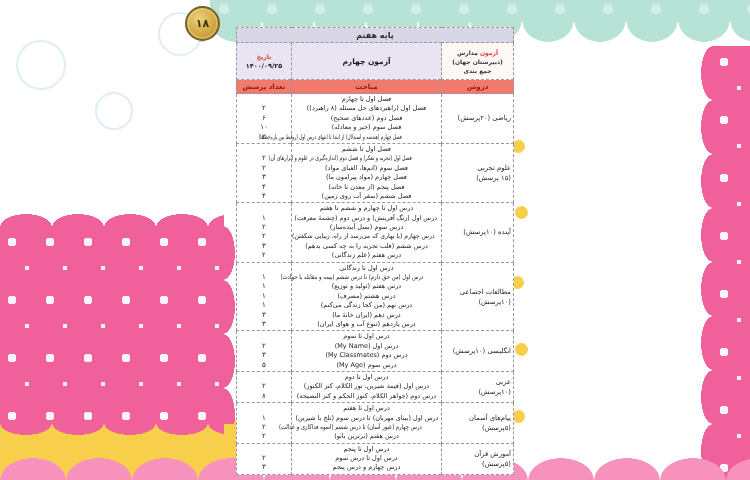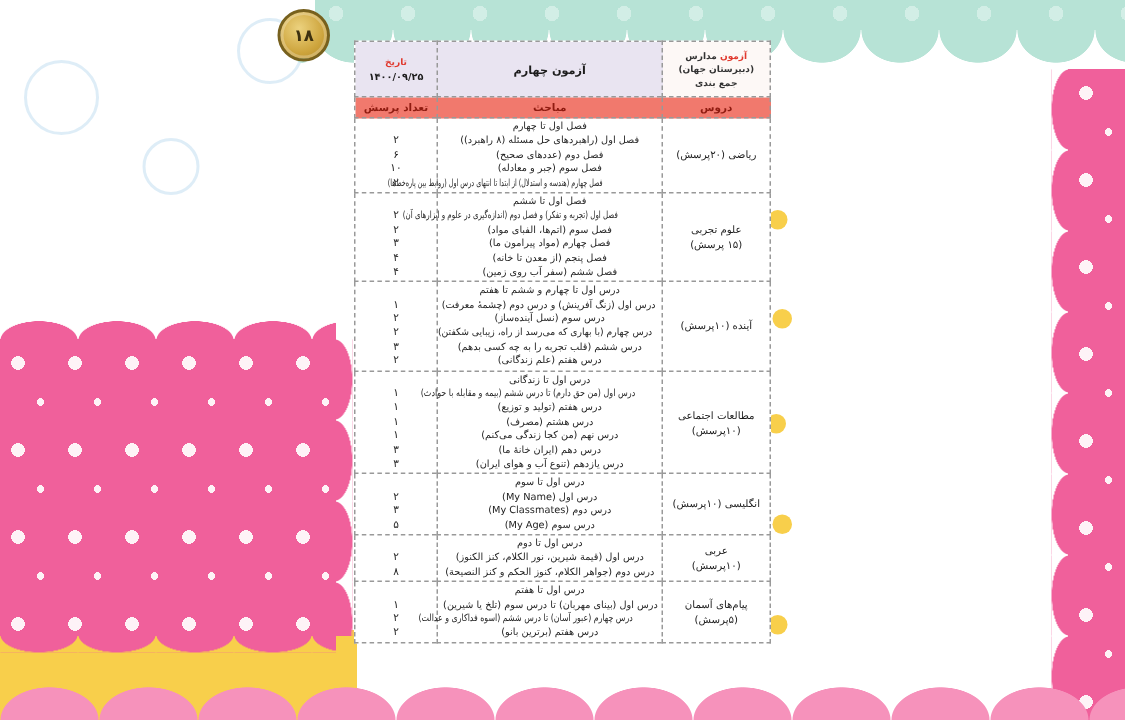--- a/index.html
+++ b/index.html
@@ -70,21 +70,21 @@
   .org-cell{background:#fdf8f6;font-size:6px;line-height:9px;color:#333;}
   .org-red{color:var(--accent-red,#e0392e);}
   .exam-cell{background:var(--lavender,#e9e4f1);font-size:7.5px;}
   .date-cell{background:var(--lavender,#e9e4f1);}
   .date-label{display:block;font-size:6px;color:var(--accent-red,#e0392e);font-weight:bold;line-height:9px;}
   .date-value{display:block;font-size:6.5px;font-weight:bold;line-height:10px;}
   .cols-row th{height:13px;background:var(--coral-header,#f1796d);
     color:var(--coral-header-text,#8f1b10);font-size:7px;font-weight:bold;text-align:center;}
 
   .block-row td{padding:1px 2px;}
-  .subject-cell{text-align:center;font-size:6.8px;}
+  .subject-cell{font-size:6.8px;}
   .subject-label{white-space:pre-line;line-height:10px;}
   .topics-cell,.count-cell{text-align:center;}
   .tline{height:9.4px;line-height:9.4px;font-size:6.5px;white-space:nowrap;overflow:visible;text-align:center;}
   .count-line{font-size:7px;}
   .fitspan{display:inline-block;white-space:nowrap;}
 </style>
 </head>
 <body>
 
 <div class="canvas">
@@ -124,20 +124,23 @@
   </div>
 
   <div class="sheet" dir="rtl" lang="fa">
     <table>
       <colgroup>
           <col class="col-subject">
           <col class="col-topics">
           <col class="col-count">
         </colgroup>
       <thead>
+        <tr class="grade-row">
+          <th colspan="3">پایه هفتم</th>
+        </tr>
         <tr class="meta-row">
           <th class="org-cell">
             <div class="org-line"><span class="org-red">آزمون</span> <span>مدارس</span></div>
             <div class="org-line">(دبیرستان جهان)</div>
             <div class="org-line">جمع بندی</div>
           </th>
           <th class="exam-cell">آزمون چهارم</th>
           <th class="date-cell">
             <span class="date-label">تاریخ</span>
             <span class="date-value">۱۴۰۰/۰۹/۲۵</span>
@@ -280,17 +283,33 @@
               <div class="tline"><span class="fitspan" style="transform: scaleX(0.80791); transform-origin: center center;">درس چهارم (عبور آسان) تا درس ششم (اسوه فداکاری و عدالت)</span></div>
               <div class="tline"><span class="fitspan">درس هفتم (برترین بانو)</span></div>
             </td>
             <td class="count-cell">
               <div class="tline count-line">&nbsp;</div>
               <div class="tline count-line">۱</div>
               <div class="tline count-line">۲</div>
               <div class="tline count-line">۲</div>
             </td>
           </tr>
+          <tr class="block-row">
+            <td class="subject-cell">
+              <div class="subject-label">آموزش قرآن
+(۵پرسش)</div>
+            </td>
+            <td class="topics-cell">
+              <div class="tline"><span class="fitspan">درس اول تا پنجم</span></div>
+              <div class="tline"><span class="fitspan">درس اول تا درس سوم</span></div>
+              <div class="tline"><span class="fitspan">درس چهارم و درس پنجم</span></div>
+            </td>
+            <td class="count-cell">
+              <div class="tline count-line">&nbsp;</div>
+              <div class="tline count-line">۲</div>
+              <div class="tline count-line">۳</div>
+            </td>
+          </tr>
         </tbody>
     </table>
   </div>
 
 </div>
 
 </body></html>

